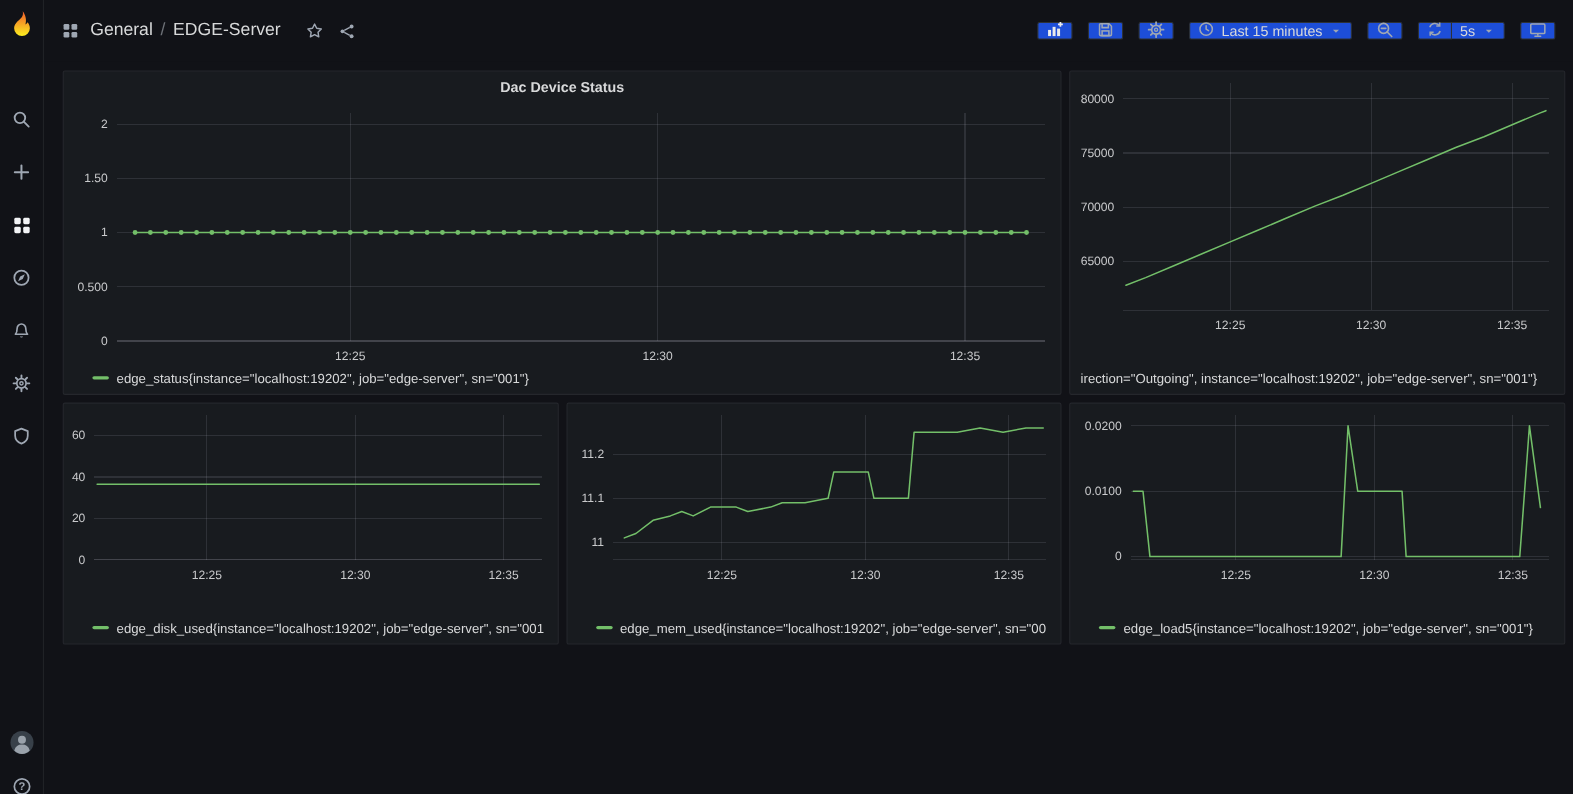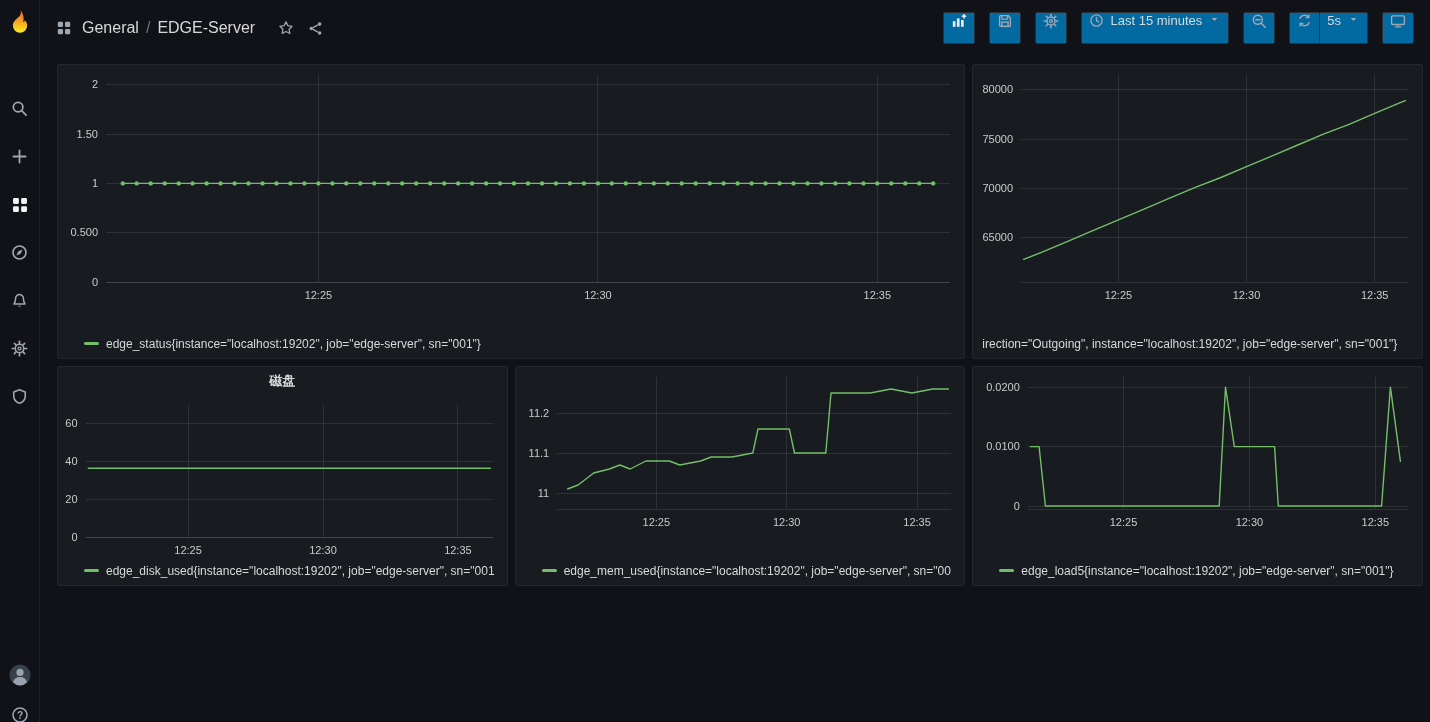--- a/index.html
+++ b/index.html
@@ -23,22 +23,22 @@
   .topbar{position:absolute;left:40px;right:0;top:0;height:56px;display:flex;align-items:center;
     padding:0 16px;background:#111217}
   .crumb{display:flex;align-items:center;gap:10px;min-width:0}
   .crumb .icon{color:#9fa7b3;display:flex}
   .crumb-text{display:flex;align-items:flex-start;gap:7px;font-size:16px;font-weight:500}
   .crumb-sep{color:#6e7278;font-weight:400}
   .crumb-actions{display:flex;align-items:center;gap:14px;margin-left:13px;color:#9fa7b3}
   .crumb-actions .icon{display:flex;cursor:pointer}
 
   .tb-right{margin-left:auto;display:flex;align-items:center;gap:14px}
-  .tb-btn{height:32px;min-width:30px;display:flex;align-items:flex-start;justify-content:center;gap:6px;
-    background:#0369a1;border:1px solid #2c3137;border-radius:2px;color:#9fa7b3;cursor:pointer;
+  .tb-btn{height:16px;min-width:30px;display:flex;align-items:center;justify-content:center;gap:6px;
+    background:#1d4ed8;border:1px solid #2c3137;border-radius:2px;color:#9fa7b3;cursor:pointer;
     font-size:13px;padding:0 7px}
   .tb-btn .lbl{color:#d8d9da;white-space:nowrap}
   .tb-btn.bright{color:#e9eaeb}
   .tb-group{display:flex;align-items:stretch}
   .tb-group .tb-btn+.tb-btn{border-left:none;border-top-left-radius:0;border-bottom-left-radius:0}
   .tb-group .tb-btn:first-child{border-top-right-radius:0;border-bottom-right-radius:0}
   .caret{display:flex;color:#9fa7b3}
 
   
   .dash{position:absolute;left:40px;top:56px;right:0;bottom:0;padding:8px 7px 0 17px;
@@ -256,20 +256,21 @@
               <line x1="8" y1="11.5" x2="8" y2="13.6" stroke="currentColor" stroke-width="1.4"></line>
               <line x1="5.4" y1="13.9" x2="10.6" y2="13.9" stroke="currentColor" stroke-width="1.4" stroke-linecap="round"></line>
             </svg></span>
       </button>
     </div>
   </header>
 
   <main class="dash">
 
     <section class="panel panel-span2">
+      <header class="panel-title">Dac Device Status</header>
       <div class="chart-wrap">
         <svg class="chart" width="906" height="241" viewBox="0 0 906 241">
             <line class="grid" x1="260.4" y1="10" x2="260.4" y2="217"></line>
             <text x="260.4" y="234" text-anchor="middle">12:25</text>
             <line class="grid" x1="539.9" y1="10" x2="539.9" y2="217"></line>
             <text x="539.9" y="234" text-anchor="middle">12:30</text>
             <line class="grid" x1="819.3" y1="10" x2="819.3" y2="217"></line>
             <text x="819.3" y="234" text-anchor="middle">12:35</text>
             <line class="grid" x1="48" y1="217.0" x2="892" y2="217.0"></line>
             <text x="40" y="220.5" text-anchor="end">0</text>
@@ -370,21 +371,20 @@
             <line class="grid" x1="48" y1="217" x2="435" y2="217"></line>
             <polyline points="50.6,194.3 68.5,187.4 94.1,176.6 119.8,165.7 145.4,154.9 171.0,144.1 196.6,133.2 222.3,122.4 247.9,112.5 273.5,101.7 299.2,90.8 324.8,80.0 350.4,69.1 376.1,59.3 401.7,48.4 427.3,37.6 432.4,35.6" fill="none" stroke="#73bf69" stroke-width="1.4" stroke-linejoin="round" stroke-linecap="round"></polyline>
           </svg>
       </div>
       <div class="panel-legend noswatch">
         <span>irection="Outgoing", instance="localhost:19202", job="edge-server", sn="001"}</span>
       </div>
     </section>
 
     <section class="panel">
-      <header class="panel-title">磁盘</header>
       <div class="chart-wrap">
         <svg class="chart" width="449" height="166" viewBox="0 0 449 166">
             <line class="grid" x1="130.1" y1="10" x2="130.1" y2="142"></line>
             <text x="130.1" y="159" text-anchor="middle">12:25</text>
             <line class="grid" x1="265.0" y1="10" x2="265.0" y2="142"></line>
             <text x="265.0" y="159" text-anchor="middle">12:30</text>
             <line class="grid" x1="399.9" y1="10" x2="399.9" y2="142"></line>
             <text x="399.9" y="159" text-anchor="middle">12:35</text>
             <line class="grid" x1="27.6" y1="142.0" x2="435" y2="142.0"></line>
             <text x="19.6" y="145.5" text-anchor="end">0</text>

